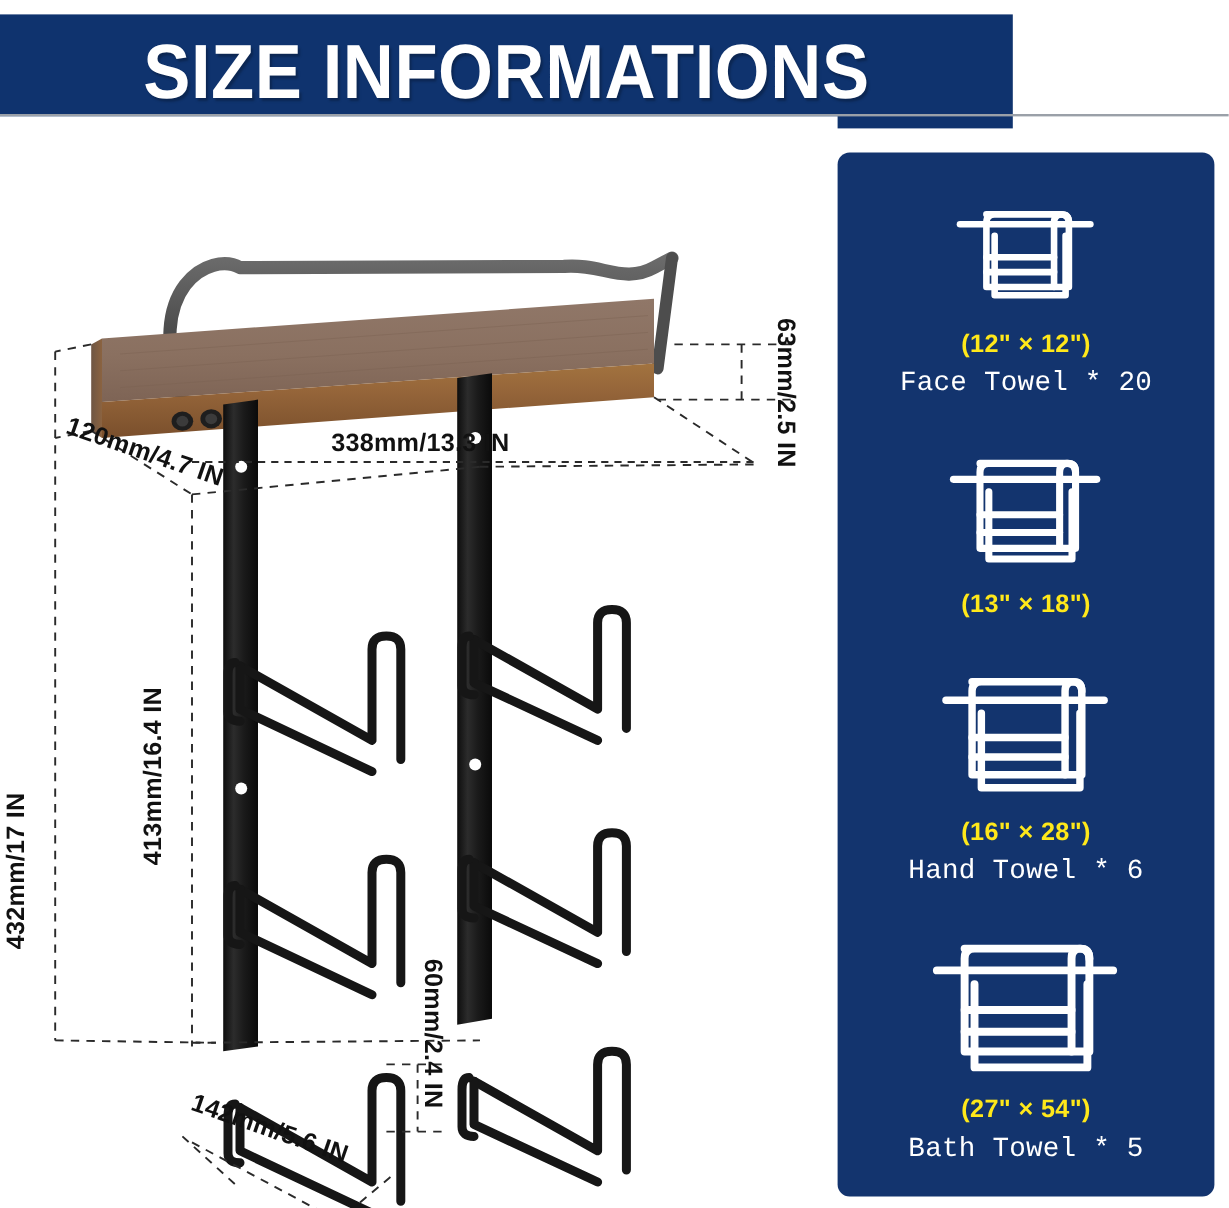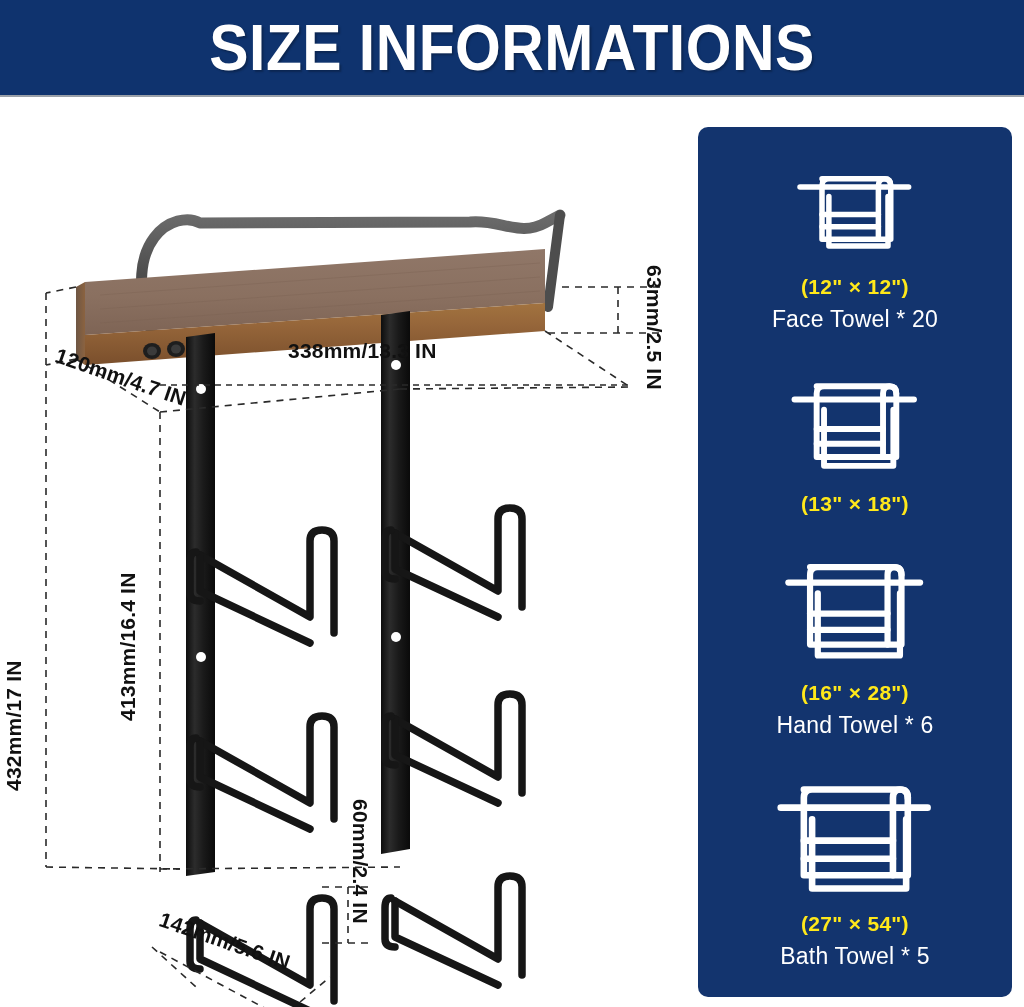--- a/index.html
+++ b/index.html
@@ -12,22 +12,22 @@
   }
   #page {
     position: relative;
     width: 1024px; height: 1007px;
     background: #ffffff;
   }
 
   
   .header-banner {
     position: absolute;
-    left: 0; top: 0;
-    width: 1024px; height: 95px;
+    left: 0; top: 12px;
+    width: 844px; height: 95px;
     background: var(--navy, #0F336E);
     overflow: hidden;
   }
   .header-title {
     position: absolute;
     left: 0; right: 0; top: 50%;
     transform: translateY(-50%);
     text-align: center;
     color: #ffffff;
     font-family: "Liberation Sans Narrow", "Liberation Sans", sans-serif;
@@ -99,21 +99,21 @@
     margin-top: 7px;
     letter-spacing: 0.3px;
     font-family: "Liberation Sans", sans-serif;
   }
   .towel-name {
     color: #ffffff;
     font-size: 23px;
     font-weight: 400;
     margin-top: 7px;
     letter-spacing: 0.2px;
-    font-family: Liberation Sans, sans-serif;
+    font-family: Liberation Mono, monospace;
   }
 </style>
 </head>
 <body>
 
 <div id="page">
 
   <div class="header-banner" style="background: rgb(15, 51, 110);">
     <div class="header-title">SIZE INFORMATIONS</div>
   </div>
@@ -259,21 +259,21 @@
         <path d="M160,855 L300,930"></path>
 
         <path d="M322,790 L368,790"></path>
         <path d="M322,846 L368,846"></path>
         <path d="M348,790 L348,846"></path>
       </g>
     </svg>
 
     <div class="dim slant" style="left:56px; top:246px;">120mm/4.7 IN</div>
 
-    <div class="dim" style="left:276px; top:242px;margin-left:12px;">338mm/13.3 IN</div>
+    <div class="dim" style="left:276px; top:261px;">338mm/13.3 IN</div>
 
     <div class="dim vert-down" style="left:666px; top:168px;">63mm/2.5 IN</div>
 
     <div class="dim vert-up" style="left:26px; top:670px;">432mm/17 IN</div>
 
     <div class="dim vert-up" style="left:140px; top:600px;">413mm/16.4 IN</div>
 
     <div class="dim slant" style="left:160px; top:810px;">142mm/5.6 IN</div>
 
     <div class="dim vert-down" style="left:372px; top:702px;">60mm/2.4 IN</div>

